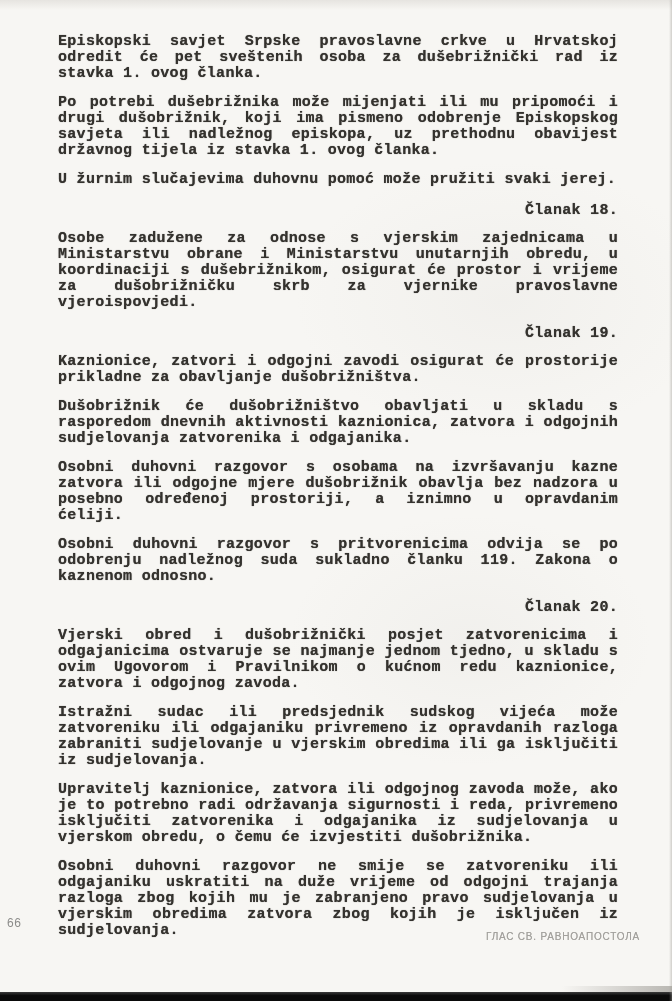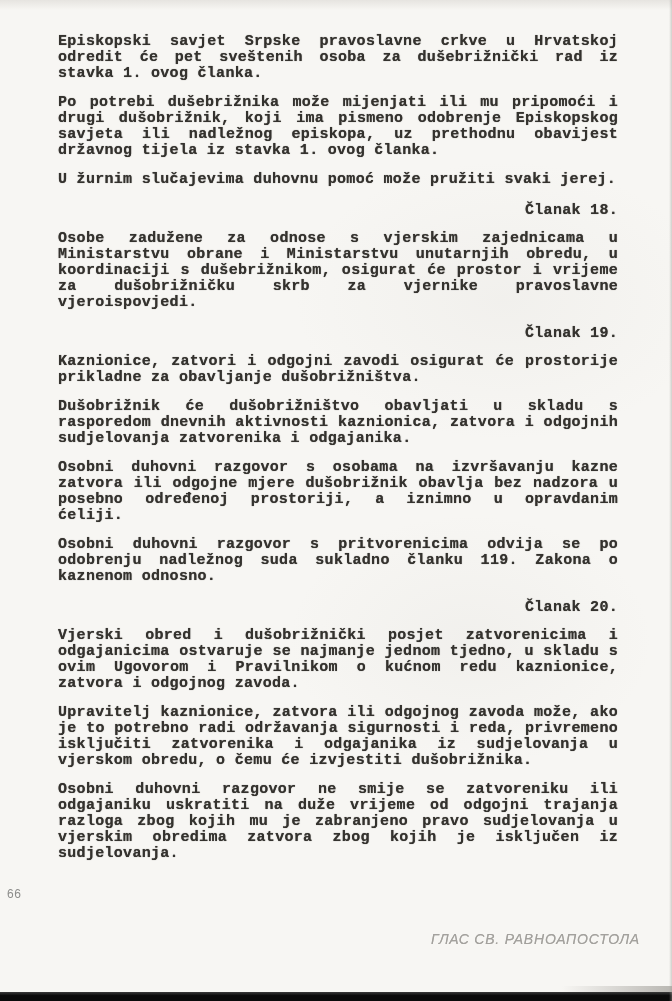--- a/index.html
+++ b/index.html
@@ -34,30 +34,29 @@
     text-shadow:0 0 0.8px rgba(56,54,50,0.85);
   }
   .paragraph{margin:0 0 13px 0;}
   .line{text-align:justify;text-align-last:justify;white-space:normal;}
   .line.last{text-align-last:left;}
   .heading{
     text-align:right;
     margin:15px 0 12px 0;
   }
   .page-number{
-    position:absolute;left:7px;top:887px;
+    position:absolute;left:7px;top:916px;
     font-family:"Liberation Sans","DejaVu Sans",sans-serif;
     font-size:12px;color:#8c8c8a;letter-spacing:0.5px;
   }
   .journal{
     position:absolute;right:32px;top:931px;
     font-family:"Liberation Sans","DejaVu Sans",sans-serif;
-    font-size:14px;color:#a3a19d;letter-spacing:0.8px;
+    font-size:10px;color:#a3a19d;letter-spacing:0.8px;
     text-shadow:0 0 0.6px rgba(150,148,144,0.7);
-    font-style:italic;
   }
   .scan-bar{
     position:absolute;left:0;bottom:0;width:672px;height:9px;
     background:linear-gradient(#3a3a3a, #0a0a0a 40%);
   }
   .scan-bar-grey{
     position:absolute;right:0;bottom:9px;width:110px;height:6px;
     background:linear-gradient(to left, #b9b7b2, rgba(0,0,0,0));
   }
 </style>
@@ -109,20 +108,26 @@
         <div class="line last">kaznenom odnosno.</div>
       </div>
       <div class="heading">Članak 20.</div>
       <div class="paragraph">
         <div class="line">Vjerski obred i dušobrižnički posjet zatvorenicima i</div>
         <div class="line">odgajanicima ostvaruje se najmanje jednom tjedno, u skladu s</div>
         <div class="line">ovim Ugovorom i Pravilnikom o kućnom redu kaznionice,</div>
         <div class="line last">zatvora i odgojnog zavoda.</div>
       </div>
       <div class="paragraph">
+        <div class="line">Istražni sudac ili predsjednik sudskog vijeća može</div>
+        <div class="line">zatvoreniku ili odgajaniku privremeno iz opravdanih razloga</div>
+        <div class="line">zabraniti sudjelovanje u vjerskim obredima ili ga isključiti</div>
+        <div class="line last">iz sudjelovanja.</div>
+      </div>
+      <div class="paragraph">
         <div class="line">Upravitelj kaznionice, zatvora ili odgojnog zavoda može, ako</div>
         <div class="line">je to potrebno radi održavanja sigurnosti i reda, privremeno</div>
         <div class="line">isključiti zatvorenika i odgajanika iz sudjelovanja u</div>
         <div class="line last">vjerskom obredu, o čemu će izvjestiti dušobrižnika.</div>
       </div>
       <div class="paragraph">
         <div class="line">Osobni duhovni razgovor ne smije se zatvoreniku ili</div>
         <div class="line">odgajaniku uskratiti na duže vrijeme od odgojni trajanja</div>
         <div class="line">razloga zbog kojih mu je zabranjeno pravo sudjelovanja u</div>
         <div class="line">vjerskim obredima zatvora zbog kojih je isključen iz</div>

